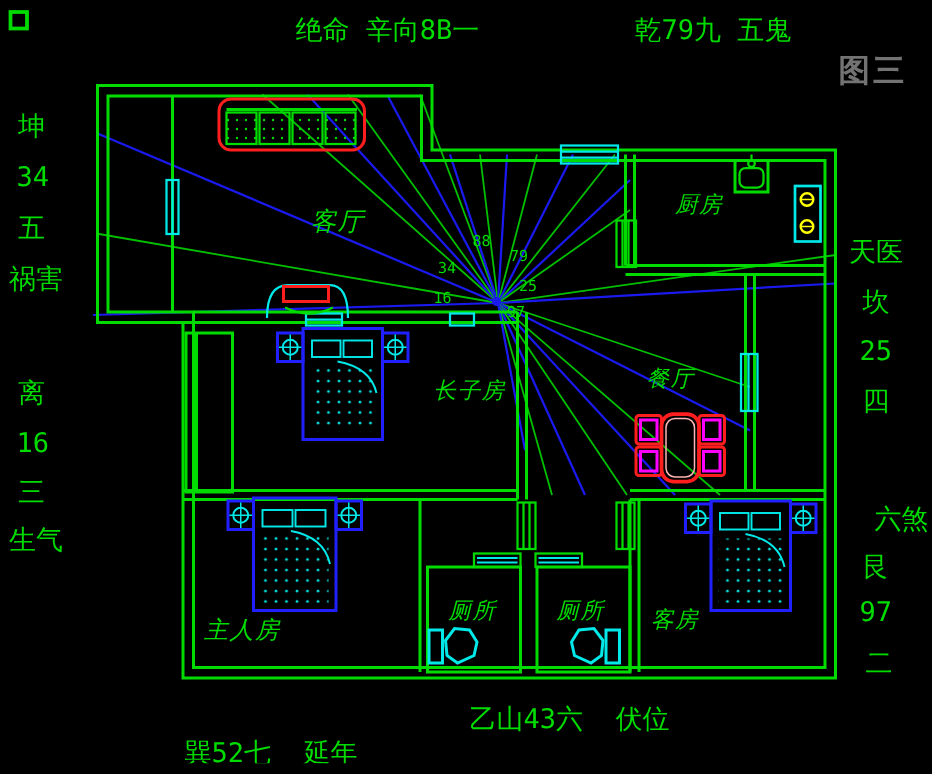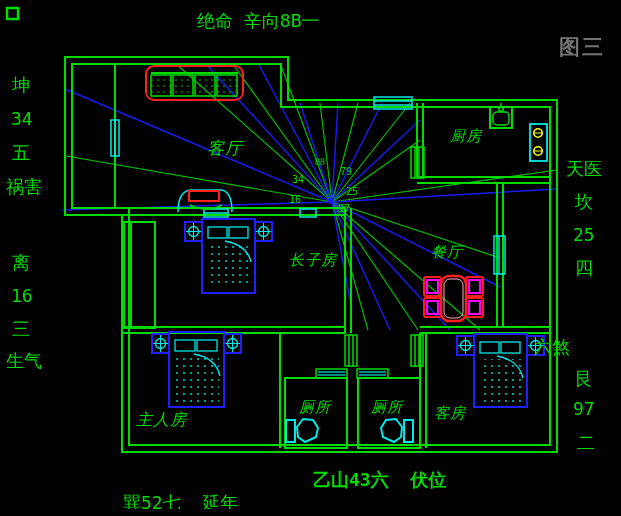--- a/index.html
+++ b/index.html
@@ -219,53 +219,54 @@
     </g>
     <g fill="none" stroke="#00E8E8" stroke-width="2">
       <rect x="404" y="420" width="9" height="22"></rect>
       <polygon points="402,427 396,419 386,420 381,428 383,437 394,442 401,437"></polygon>
     </g>
 
     <circle cx="331" cy="201" r="3" fill="#1A1AEE"></circle>
   </svg>
 
   <div class="cad" style="left:197px;top:12px;">绝命 辛向8B一</div>
+  <div class="cad" style="left:423px;top:12px;">乾79九 五鬼</div>
   <div class="cad fig" style="left:559px;top:37px;">图三</div>
 
   <div class="cad" style="left:12px;top:76px;">坤</div>
   <div class="cad" style="left:11px;top:110px;">34</div>
   <div class="cad" style="left:12px;top:144px;">五</div>
   <div class="cad" style="left:6px;top:178px;">祸害</div>
   <div class="cad" style="left:12px;top:254px;">离</div>
   <div class="cad" style="left:11px;top:287px;">16</div>
   <div class="cad" style="left:12px;top:320px;">三</div>
   <div class="cad" style="left:6px;top:352px;">生气</div>
 
   <div class="cad" style="left:566px;top:160px;">天医</div>
   <div class="cad" style="left:575px;top:193px;">坎</div>
   <div class="cad" style="left:573px;top:226px;">25</div>
   <div class="cad" style="left:575px;top:259px;">四</div>
-  <div class="cad" style="left:534px;top:338px;text-align:right;">六煞</div>
+  <div class="cad" style="left:583px;top:338px;text-align:right;">六煞</div>
   <div class="cad" style="left:575px;top:370px;">艮</div>
   <div class="cad" style="left:573px;top:400px;">97</div>
   <div class="cad" style="left:577px;top:434px;">二</div>
 
   <div class="cad" style="left:123px;top:471px;margin-top:23px;">巽52七  延年</div>
-  <div class="cad" style="left:313px;top:471px;font-weight:bold;">乙山43六  伏位</div>
+  <div class="cad" style="left:313px;top:471px;">乙山43六  伏位</div>
 
   <div class="cad room" style="left:207px;top:140px;font-size:17px;">客厅</div>
   <div class="cad room" style="left:450px;top:129px;">厨房</div>
   <div class="cad room" style="left:431px;top:245px;">餐厅</div>
   <div class="cad room" style="left:289px;top:253px;">长子房</div>
   <div class="cad room" style="left:136px;top:412px;font-size:16px;">主人房</div>
   <div class="cad room" style="left:299px;top:400px;">厕所</div>
   <div class="cad room" style="left:371px;top:400px;">厕所</div>
   <div class="cad room" style="left:434px;top:406px;">客房</div>
 
   <div id="center-nums">
-      <span class="cad num" style="left: 315px; top: 157px; font-family: Liberation Serif, serif;">88</span>
+      <span class="cad num" style="left: 315px; top: 157px;">88</span>
       <span class="cad num" style="left: 340px; top: 167px;">79</span>
       <span class="cad num" style="left: 292px; top: 175px;">34</span>
       <span class="cad num" style="left: 346px; top: 187px;">25</span>
       <span class="cad num" style="left: 289px; top: 195px;">16</span>
       <span class="cad num" style="left: 338px; top: 204px;">97</span>
     </div>
 </div>
 
 </body></html>

